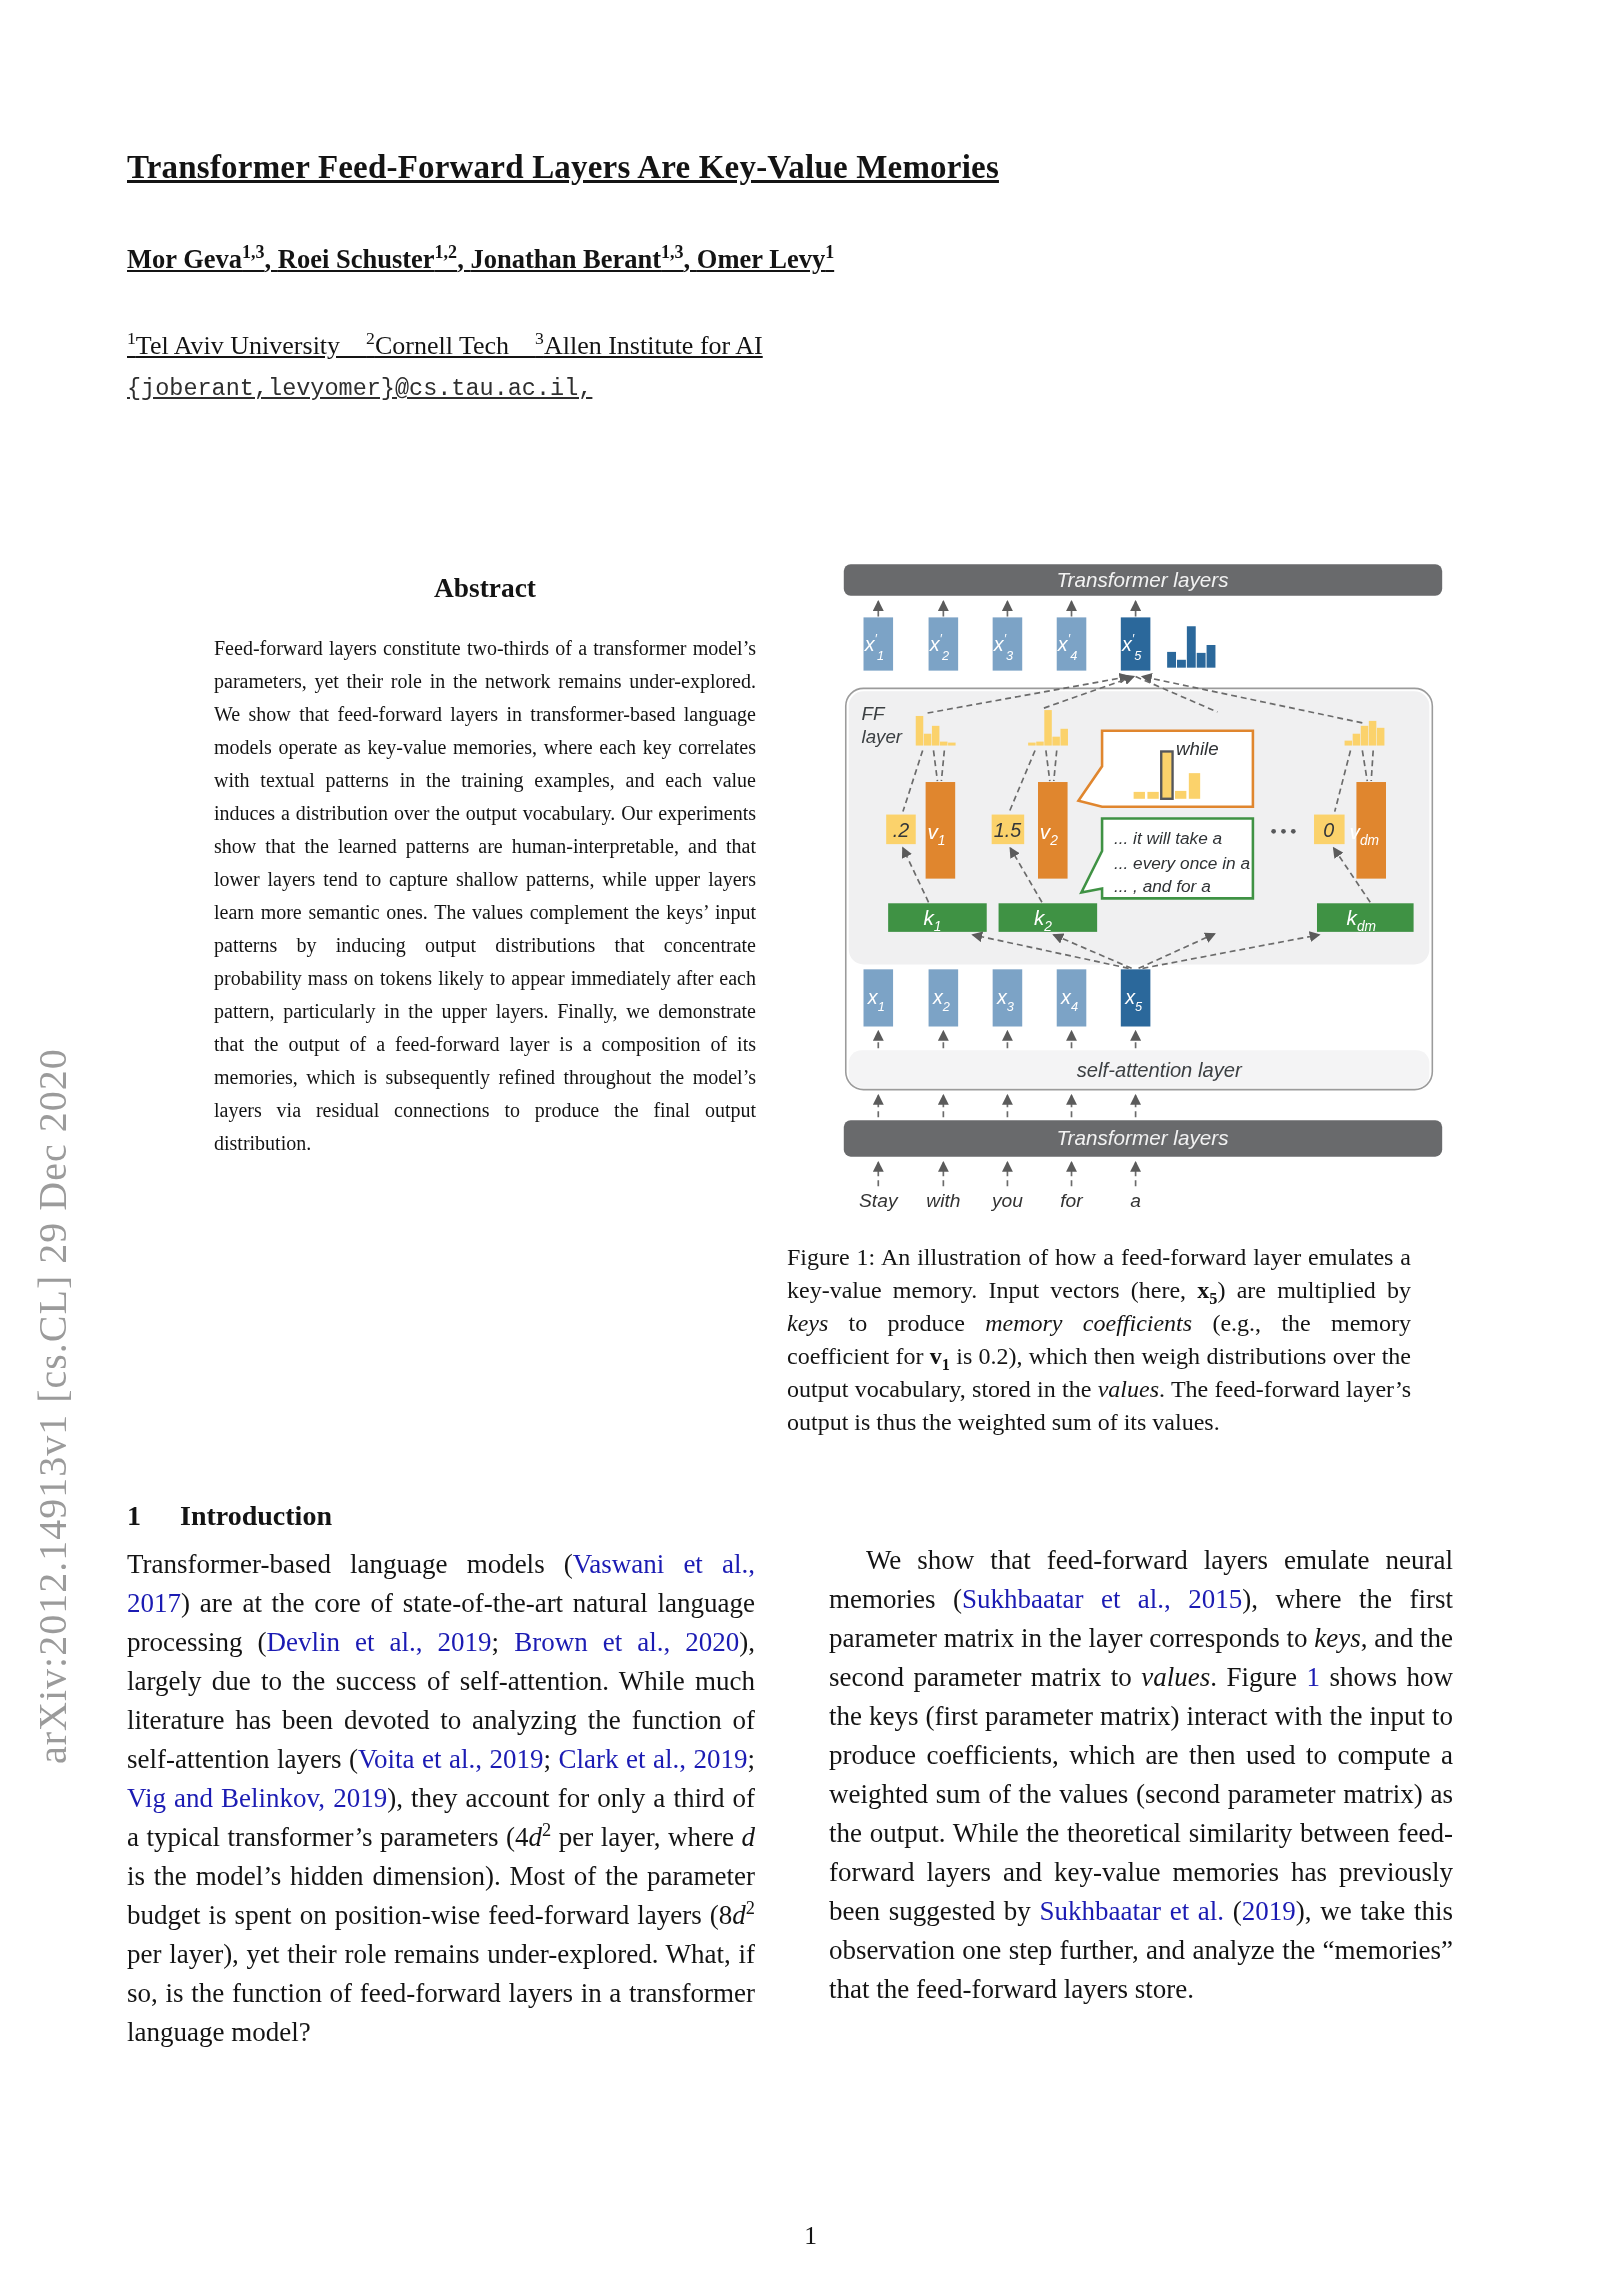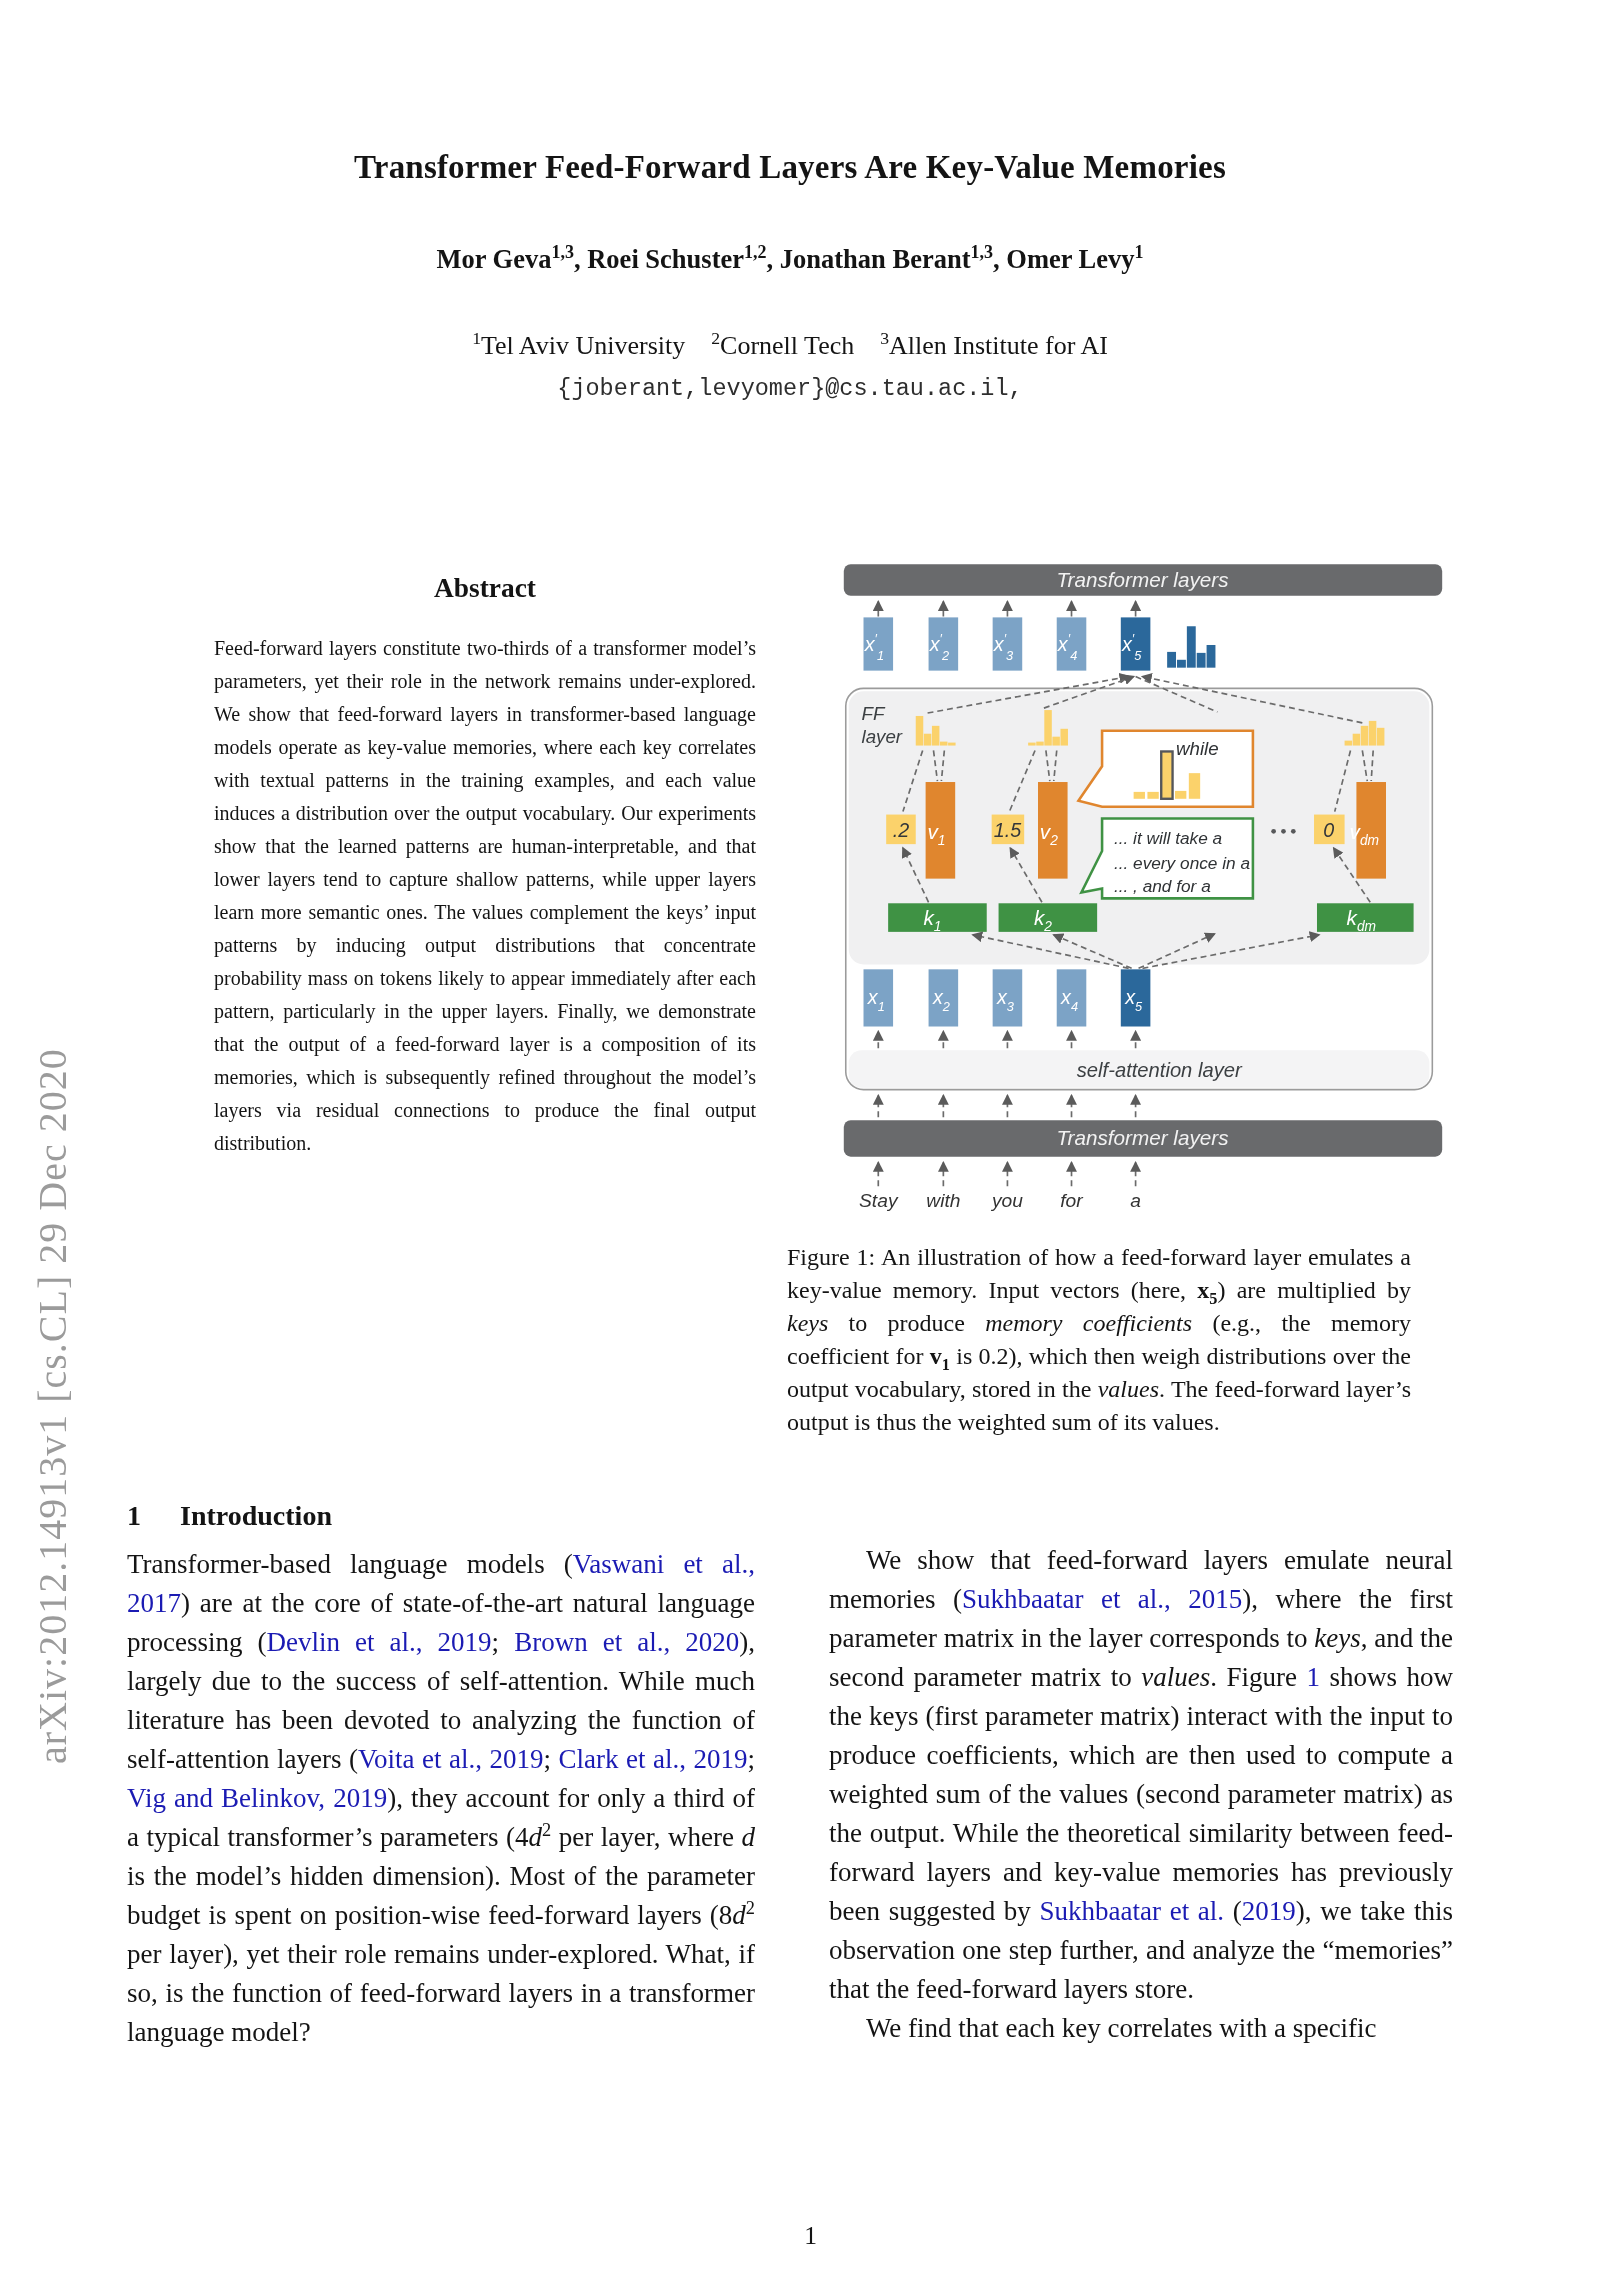--- a/index.html
+++ b/index.html
@@ -1,19 +1,19 @@
 <!DOCTYPE html>
 <html><head>
 <meta charset="utf-8">
 <style>
   html,body{margin:0;padding:0;width:1621px;height:2293px;background:#ffffff;overflow:hidden;}
   body{font-family:"Liberation Serif",serif;color:#141414;position:relative;}
   .abs{position:absolute;}
   
-  .header{left:127px;width:1326px;text-align:center;}
+  .header{left:127px;width:1326px;text-decoration:underline;}
   .title{top:149px;font-size:33px;font-weight:bold;letter-spacing:0.2px;}
   .authors{top:244px;font-size:26.5px;}
   .affils{top:331px;font-size:26px;}
   .emails{top:371px;font-family:"Liberation Mono",monospace;font-size:23.5px;line-height:35px;color:#2e2e2e;}
   
   .watermark{left:29px;top:1764px;transform:rotate(-90deg);transform-origin:0 0;white-space:nowrap;
              font-size:40px;color:#9b9b9b;font-family:"Liberation Serif",serif;letter-spacing:1px;}
   
   .abstract-head{left:214px;top:573px;width:542px;text-align:center;font-size:27.4px;font-weight:bold;}
   .abstract-body{left:214px;top:632px;width:542px;font-size:20px;line-height:33px;text-align:justify;}
@@ -268,17 +268,16 @@
     <text class="word-label" x="246" y="661" text-anchor="middle">for</text>
     <text class="word-label" x="311" y="661" text-anchor="middle">a</text>
   </g>
 </svg>
 </div>
 
 <div class="abs caption"><span>Figure 1: An illustration of how a feed-forward layer emulates a key-value memory. Input vectors (here, </span><span class="seg-b">x</span><span class="seg-b seg-sub">5</span><span>) are multiplied by </span><span class="seg-it">keys</span><span> to produce </span><span class="seg-it">memory coefficients</span><span> (e.g., the memory coefficient for </span><span class="seg-b">v</span><span class="seg-b seg-sub">1</span><span> is 0.2), which then weigh distributions over the output vocabulary, stored in the </span><span class="seg-it">values</span><span>. The feed-forward layer’s output is thus the weighted sum of its values.</span></div>
 
 <div class="abs rc-body">
   <p style="text-indent:37px"><span>We show that feed-forward layers emulate neural memories (</span><span class="seg-link">Sukhbaatar et al., 2015</span><span>), where the first parameter matrix in the layer corresponds to </span><span class="seg-it">keys</span><span>, and the second parameter matrix to </span><span class="seg-it">values</span><span>. Figure </span><span class="seg-link">1</span><span> shows how the keys (first parameter matrix) interact with the input to produce coefficients, which are then used to compute a weighted sum of the values (second parameter matrix) as the output. While the theoretical similarity between feed-forward layers and key-value memories has previously been suggested by </span><span class="seg-link">Sukhbaatar et al.</span><span> (</span><span class="seg-link">2019</span><span>), we take this observation one step further, and analyze the “memories” that the feed-forward layers store.</span></p>
-  <p><span>We find that each key correlates with a specific</span></p>
 </div>
 
 <div class="abs pageno">1</div>
 
 
 </body></html>

